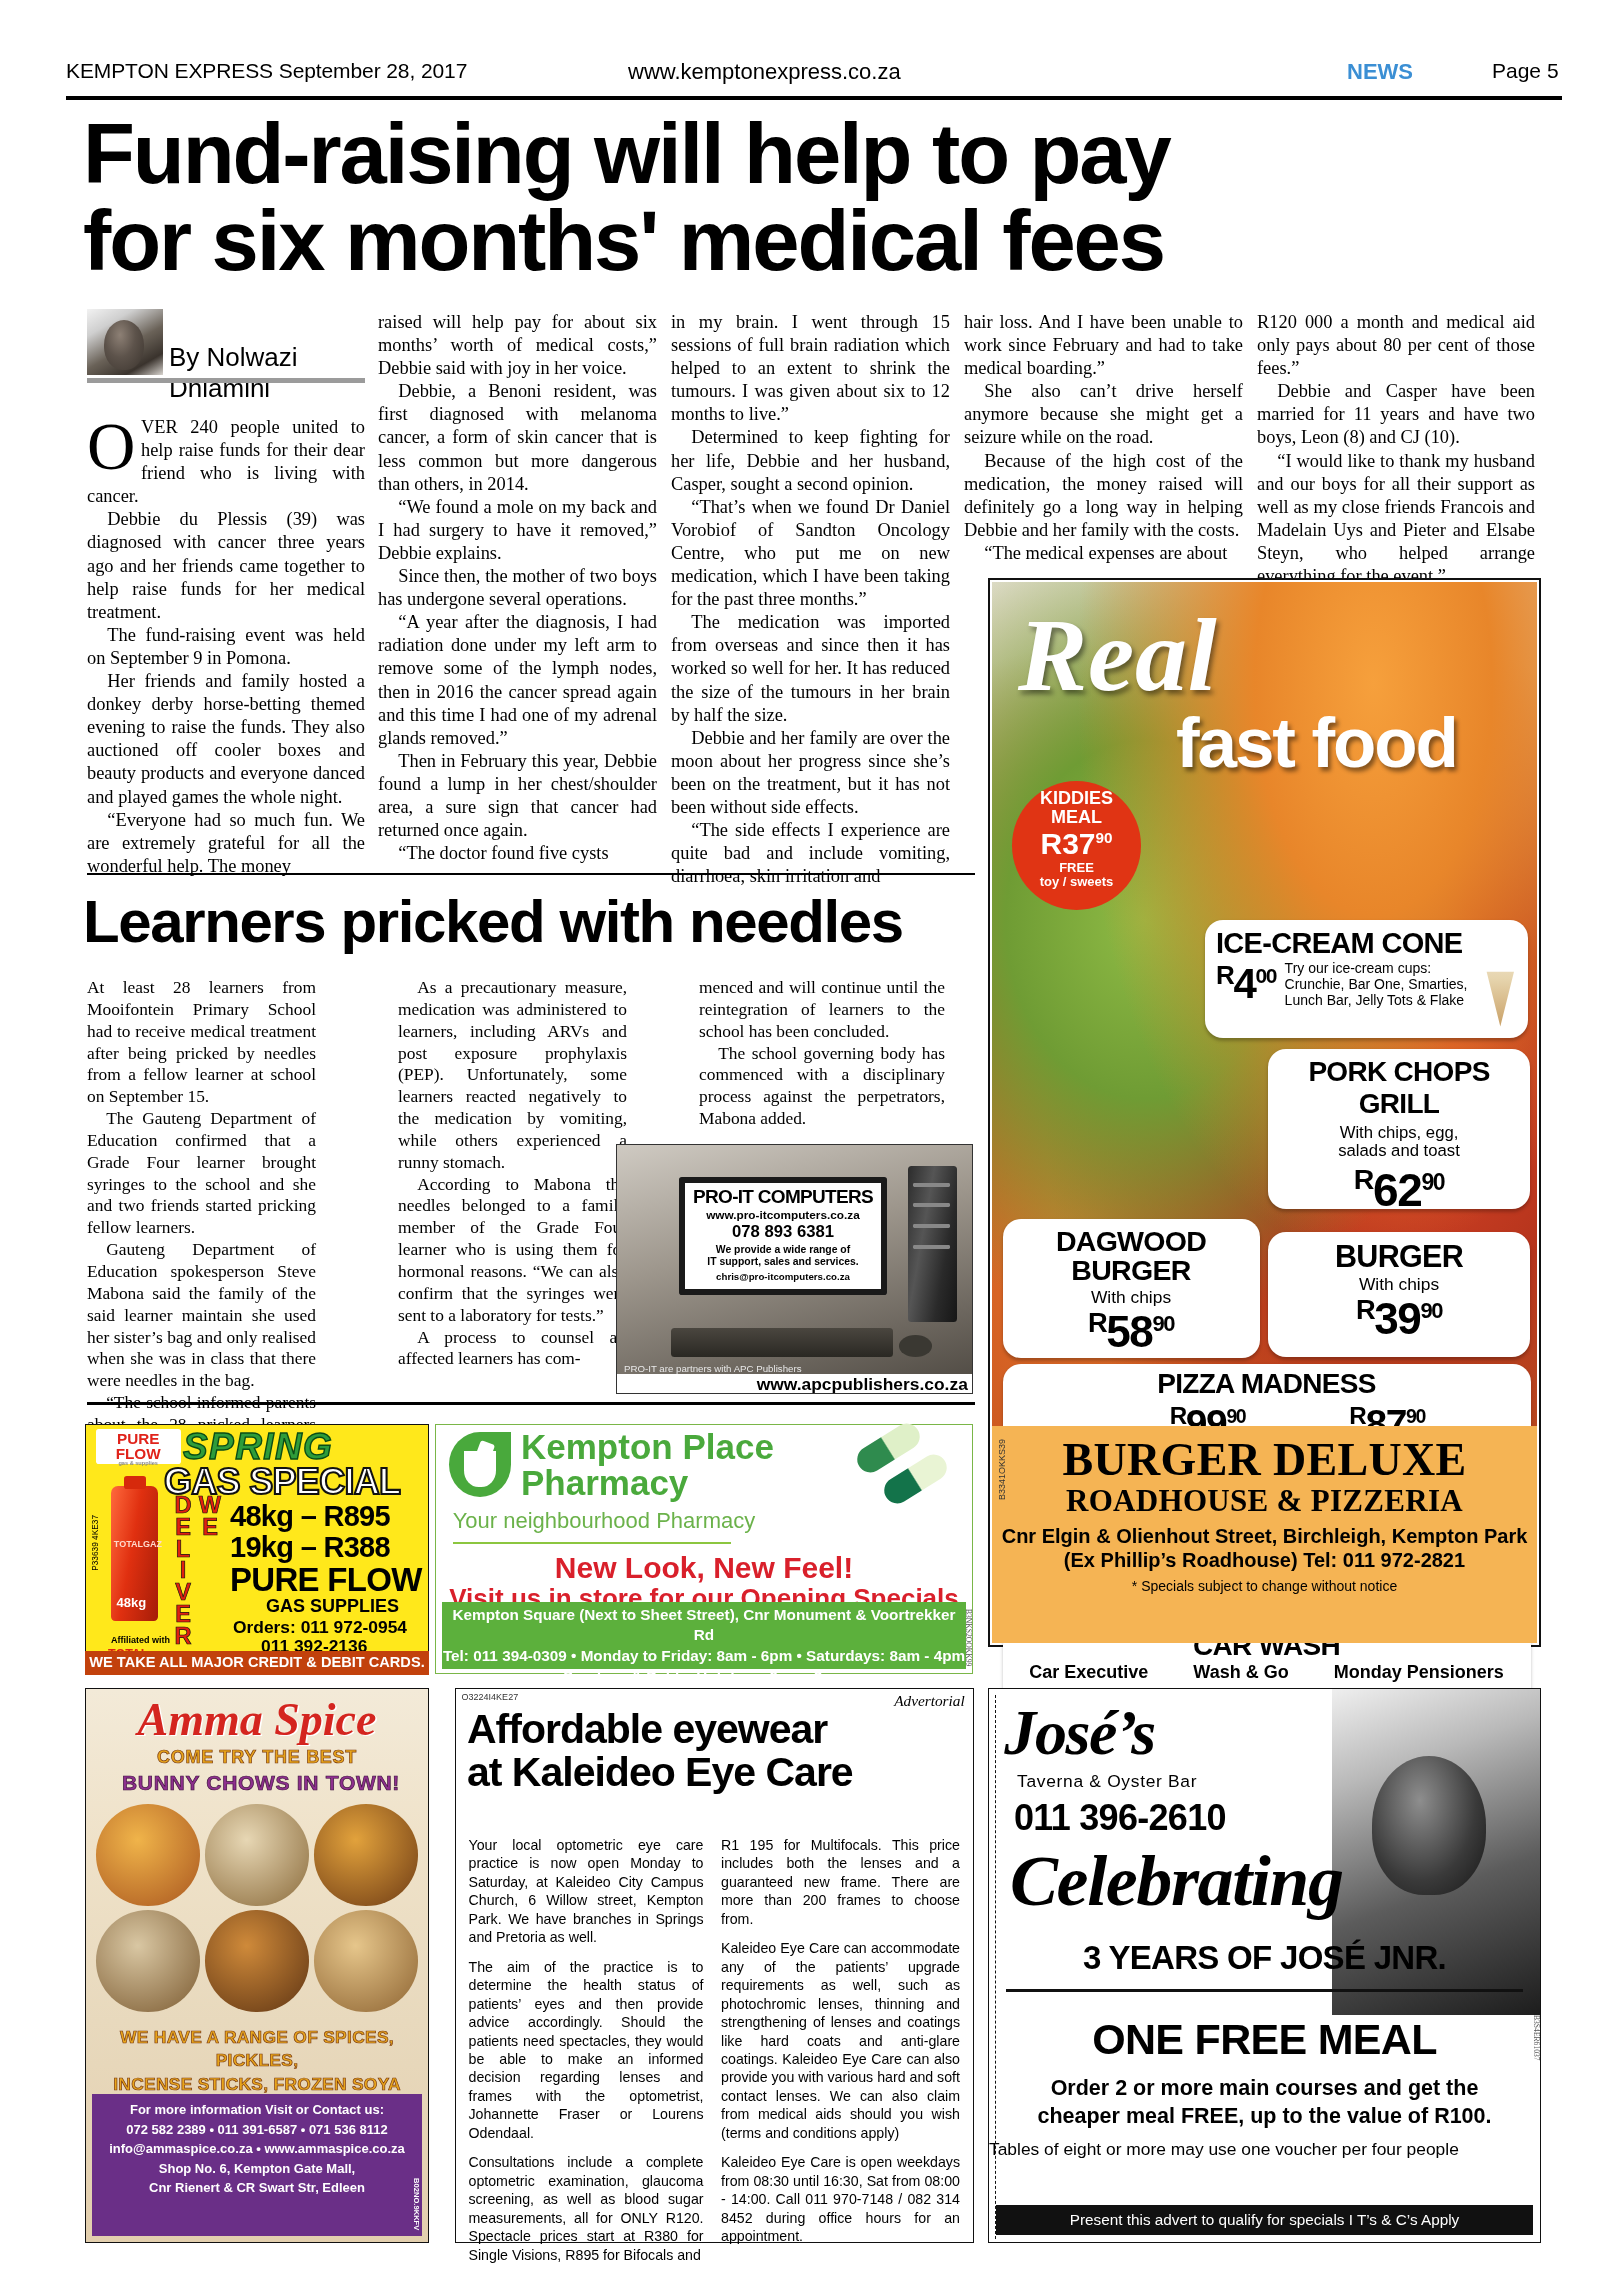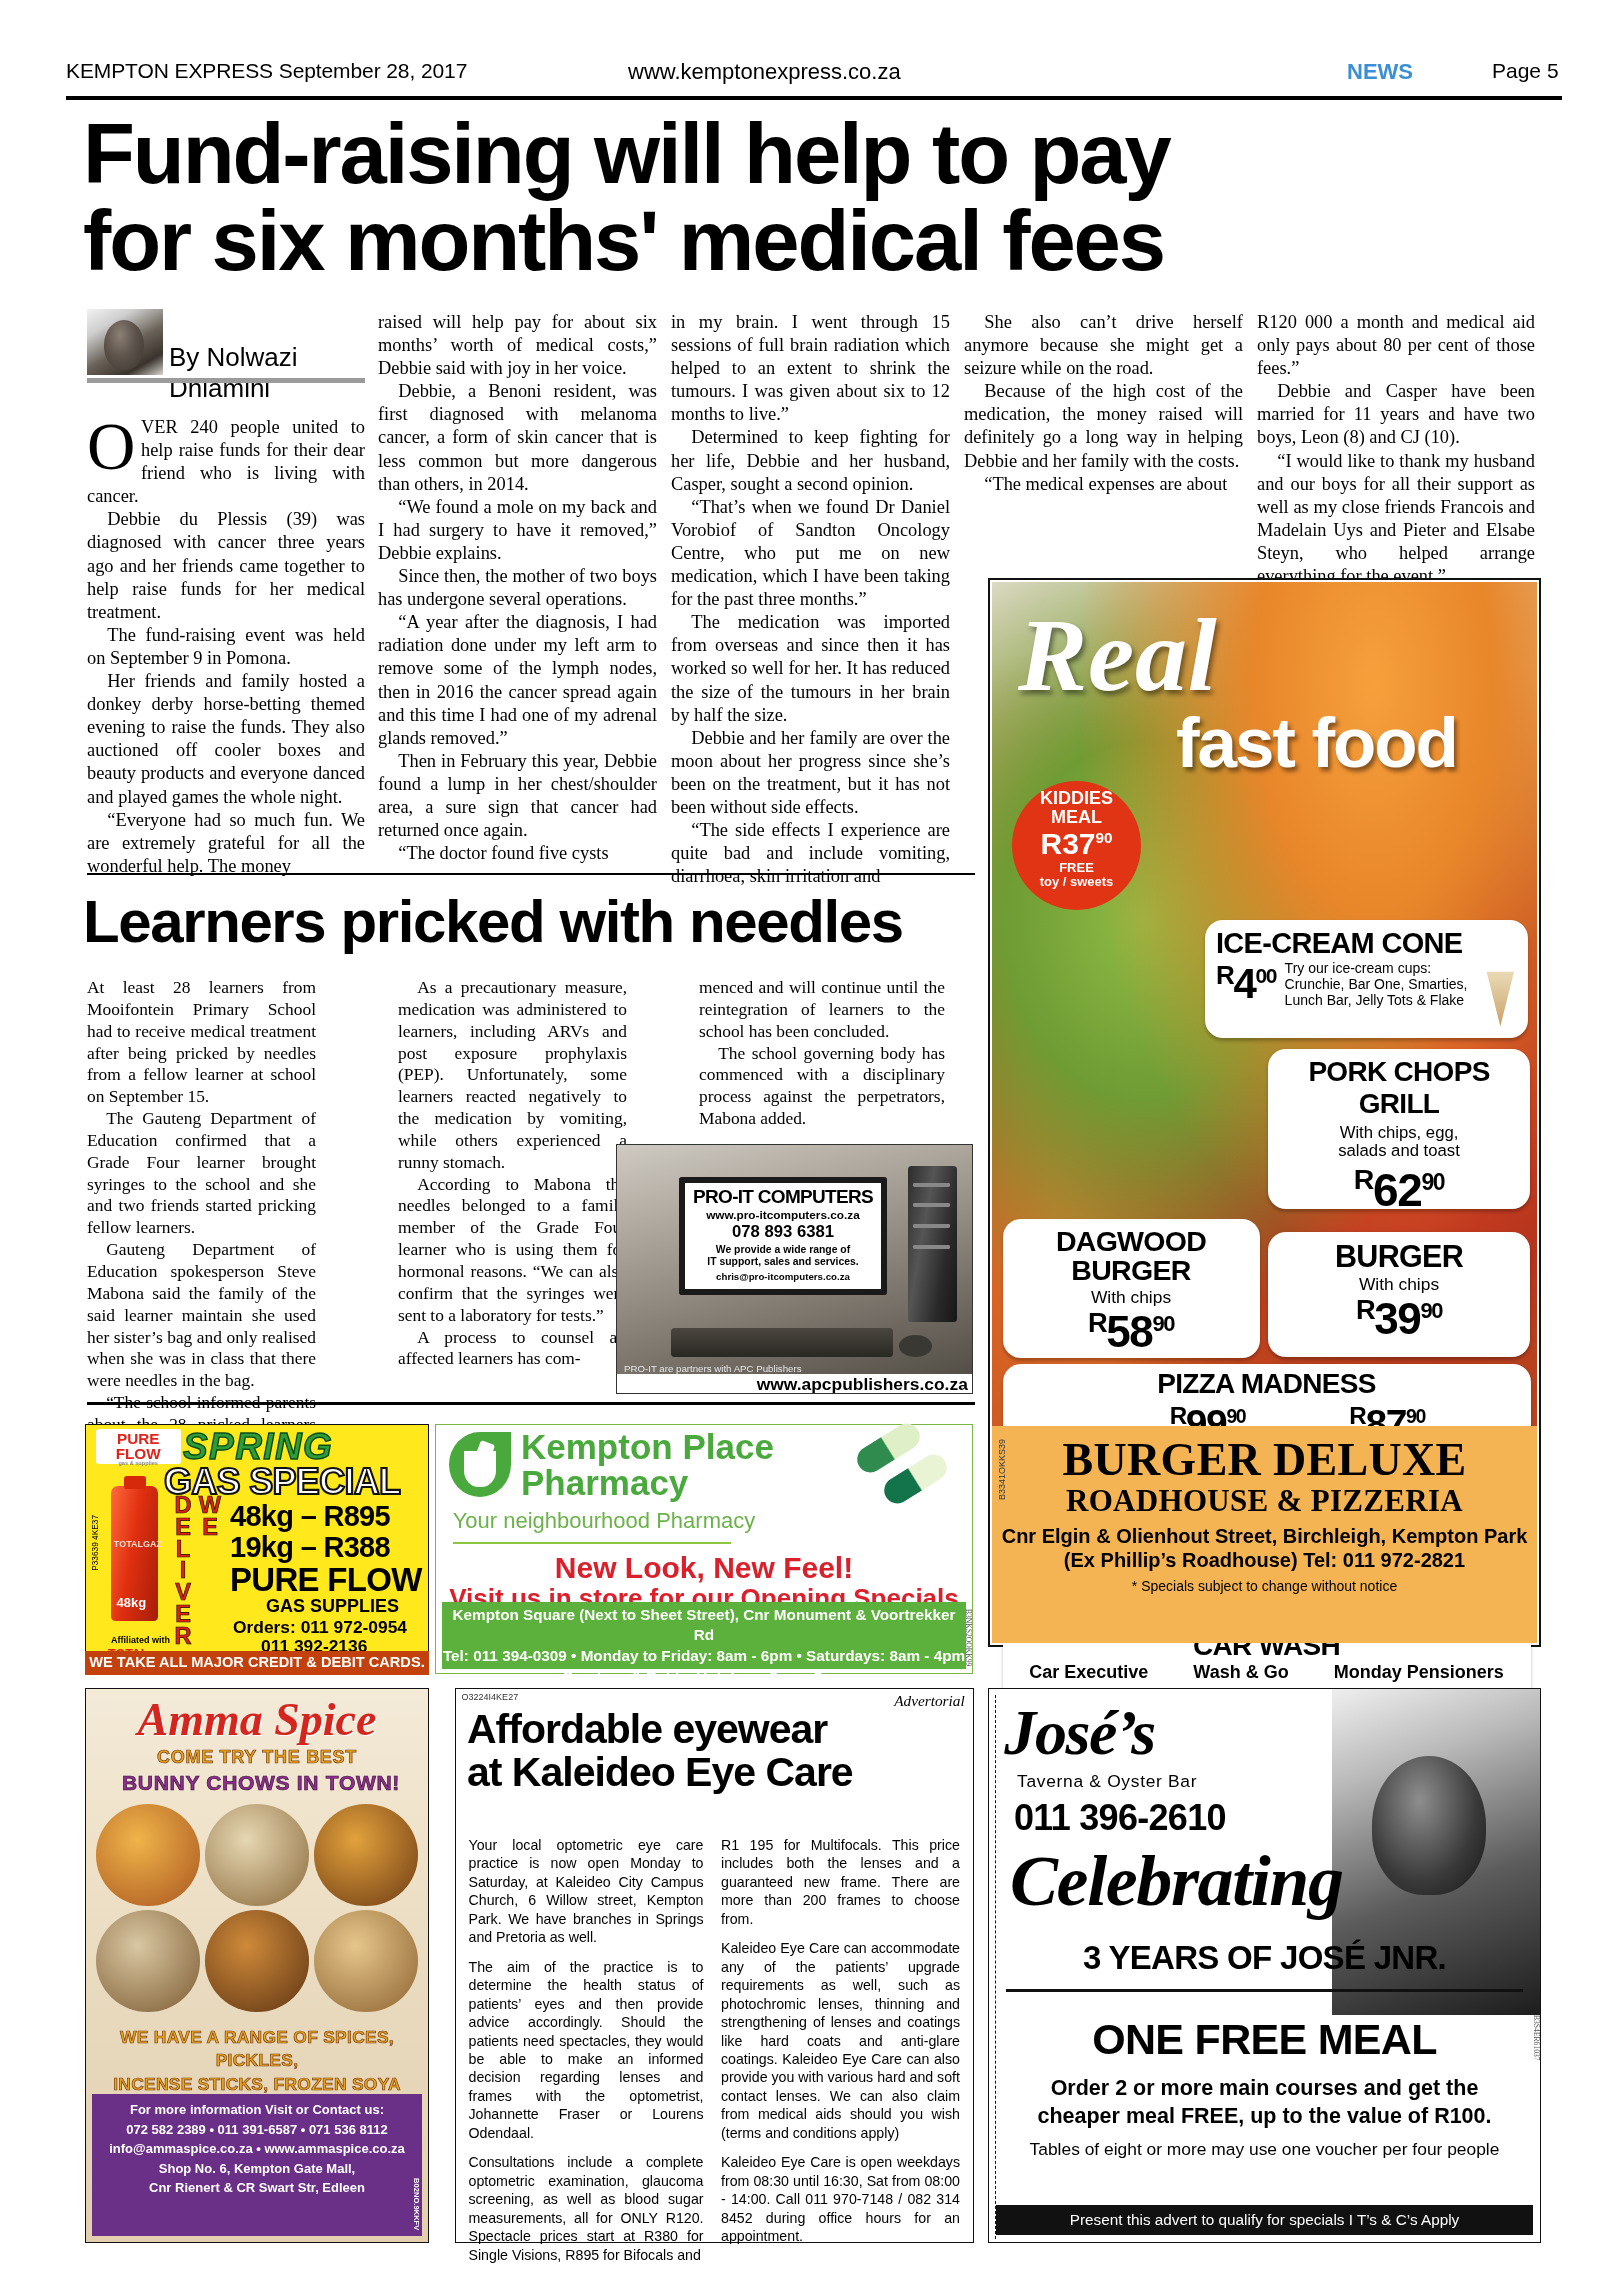--- a/index.html
+++ b/index.html
@@ -255,21 +255,21 @@
     background:radial-gradient(ellipse at 42% 32%,#8e8e8e,#3a3a3a 60%,#151515 100%);}
   .jose .photo:before{content:"";position:absolute;left:49px;top:104px;width:97px;height:23.6px;border-radius:5.6px;background:#0c0c0c;}
   .jose .brand{position:absolute;left:15.3px;top:7px;font-family:"Liberation Serif",serif;font-style:italic;font-weight:bold;font-size:64px;letter-spacing:-1.4px;}
   .jose .tav{position:absolute;left:28px;top:82px;font-family:"Liberation Sans",sans-serif;font-size:17.4px;letter-spacing:0.7px;}
   .jose .tel{position:absolute;left:25px;top:108px;font-family:"Liberation Sans",sans-serif;font-weight:bold;font-size:36px;letter-spacing:-0.7px;}
   .jose .celeb{position:absolute;left:21px;top:151px;font-family:"Liberation Serif",serif;font-style:italic;font-weight:bold;font-size:72px;letter-spacing:-1.4px;}
   .jose .yrs{position:absolute;left:0;right:0;top:250px;text-align:center;font-family:"Liberation Sans",sans-serif;font-weight:bold;font-size:33px;letter-spacing:-0.7px;}
   .jose .rule{position:absolute;left:16.7px;right:16.7px;top:300px;height:2.8px;background:#111;}
   .jose .free{position:absolute;left:0;right:0;top:326px;text-align:center;font-family:"Liberation Sans",sans-serif;font-weight:bold;font-size:43px;letter-spacing:-0.7px;}
   .jose .ord{position:absolute;left:0;right:0;top:386px;text-align:center;font-family:"Liberation Sans",sans-serif;font-weight:bold;font-size:21.5px;line-height:1.28;}
-  .jose .tables{position:absolute;left:0;right:0;top:450px;text-align:center;font-family:"Liberation Sans",sans-serif;font-size:17.4px;}
+  .jose .tables{position:absolute;left:0;right:0;top:450px;text-align:left;font-family:"Liberation Sans",sans-serif;font-size:17.4px;}
   .jose .bar{position:absolute;left:7px;right:7px;bottom:7px;height:30.5px;background:#111;color:#fff;
     font-family:"Liberation Sans",sans-serif;font-size:15.3px;text-align:center;line-height:30.5px;}
   .jose .code{position:absolute;right:-1.4px;top:326px;font-size:7.6px;color:#555;writing-mode:vertical-rl;}
 
   .dash{position:absolute;border-left:1.4px dashed #111;}
 </style>
 </head>
 <body>
 
 <div class="page">
@@ -311,20 +311,21 @@
   </div>
   <div class="col" id="s1c3">
     <p class="first">in my brain. I went through 15 sessions of full brain radiation which helped to an extent to shrink the tumours. I was given about six to 12 months to live.”</p>
     <p>Determined to keep fighting for her life, Debbie and her husband, Casper, sought a second opinion.</p>
     <p>“That’s when we found Dr Daniel Vorobiof of Sandton Oncology Centre, who put me on new medication, which I have been taking for the past three months.”</p>
     <p>The medication was imported from overseas and since then it has worked so well for her. It has reduced the size of the tumours in her brain by half the size.</p>
     <p>Debbie and her family are over the moon about her progress since she’s been on the treatment, but it has not been without side effects.</p>
     <p>“The side effects I experience are quite bad and include vomiting, diarrhoea, skin irritation and</p>
   </div>
   <div class="col" id="s1c4">
+    <p class="first">hair loss. And I have been unable to work since February and had to take medical boarding.”</p>
     <p>She also can’t drive herself anymore because she might get a seizure while on the road.</p>
     <p>Because of the high cost of the medication, the money raised will definitely go a long way in helping Debbie and her family with the costs.</p>
     <p>“The medical expenses are about</p>
   </div>
   <div class="col" id="s1c5">
     <p class="first">R120 000 a month and medical aid only pays about 80 per cent of those fees.”</p>
     <p>Debbie and Casper have been married for 11 years and have two boys, Leon (8) and CJ (10).</p>
     <p>“I would like to thank my husband and our boys for all their support as well as my close friends Francois and Madelain Uys and Pieter and Elsabe Steyn, who helped arrange everything for the event.”</p>
   </div>
 

